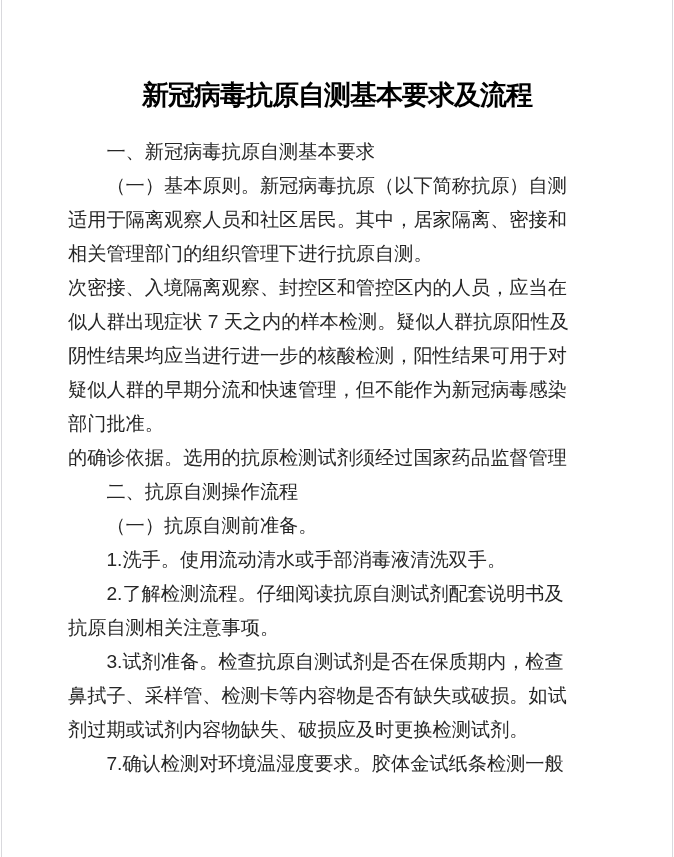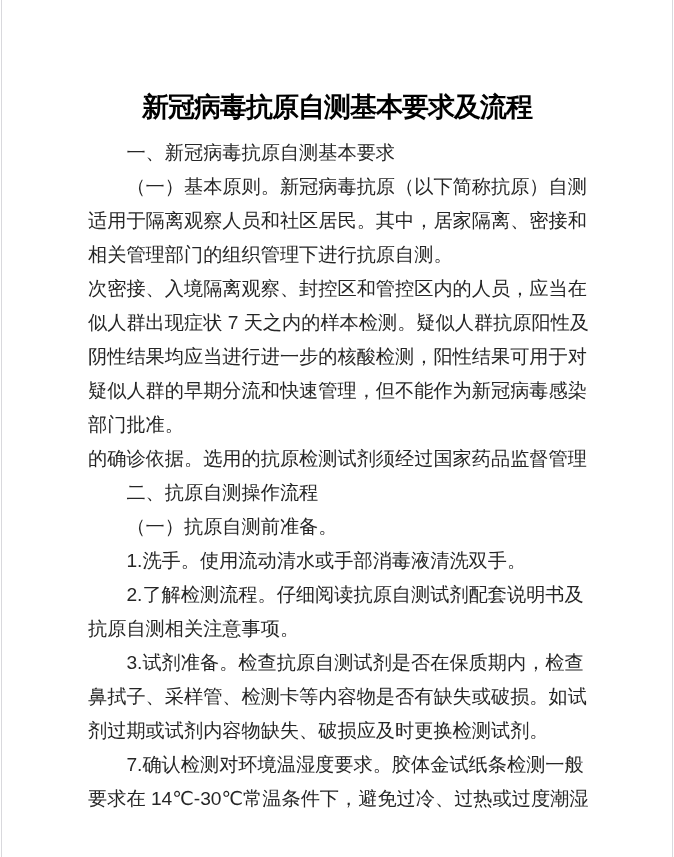--- a/index.html
+++ b/index.html
@@ -22,33 +22,34 @@
   .edge {
     position: absolute;
     top: 0;
     bottom: 0;
     width: 1px;
     background: #d9d9dd;
   }
   .edge.left  { left: 1px; }
   .edge.right { left: 672px; }
   .title {
-    margin: 12px;
+    margin: 0;
     padding-top: 78px;
     height: 34px;
     line-height: 34px;
     text-align: center;
     font-family: "Liberation Serif", "DejaVu Serif", serif;
     font-weight: bold;
     font-size: 27px;
     letter-spacing: -1px;
     color: #000000;
   }
   .doc-body {
-    padding-left: 88px;
+    margin-top: 23px;
+    padding-left: 68px;
     width: 502px;
     font-size: 19.2px;
     line-height: 34px;
     color: #262626;
     text-align: left;
   }
   .line {
     height: 34px;
     white-space: nowrap;
   }
@@ -78,15 +79,14 @@
       <div class="line">的确诊依据。选用的抗原检测试剂须经过国家药品监督管理</div>
       <div class="line first">二、抗原自测操作流程</div>
       <div class="line first">（一）抗原自测前准备。</div>
       <div class="line first">1.洗手。使用流动清水或手部消毒液清洗双手。</div>
       <div class="line first">2.了解检测流程。仔细阅读抗原自测试剂配套说明书及</div>
       <div class="line">抗原自测相关注意事项。</div>
       <div class="line first">3.试剂准备。检查抗原自测试剂是否在保质期内，检查</div>
       <div class="line">鼻拭子、采样管、检测卡等内容物是否有缺失或破损。如试</div>
       <div class="line">剂过期或试剂内容物缺失、破损应及时更换检测试剂。</div>
       <div class="line first">7.确认检测对环境温湿度要求。胶体金试纸条检测一般</div>
-      <div class="line">要求在 14℃-30℃常温条件下，避免过冷、过热或过度潮湿</div>
     </div>
 </div>
 
 </body></html>

